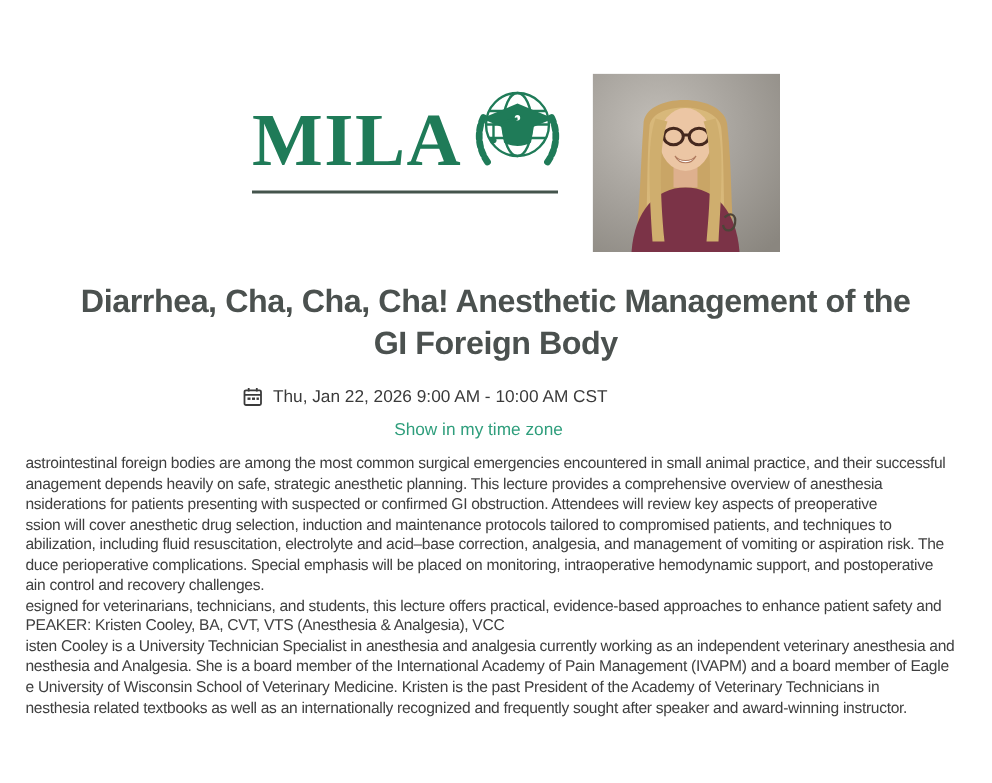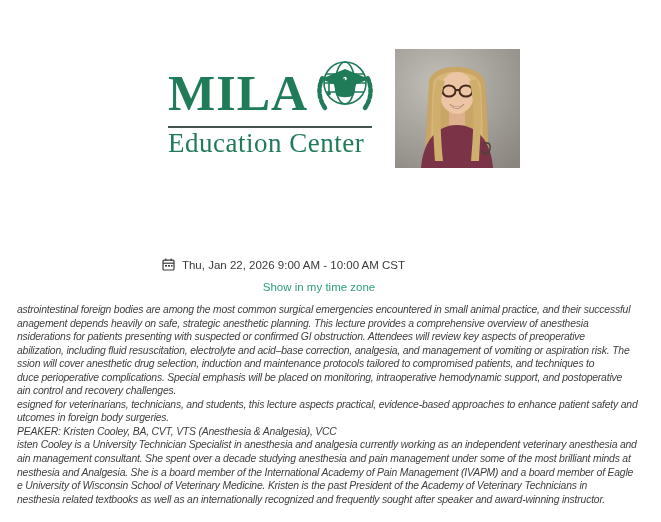--- a/index.html
+++ b/index.html
@@ -46,21 +46,21 @@
     text-align:center; font-size:11.5px; color:#2f9e7c;
     text-decoration:none; cursor:pointer; display:block;
   }
 
   
   .description {
     position:absolute; top:271px; left:17px;
     font-size:10.4px; line-height:13.55px; color:#3f3f3f;
     letter-spacing:-0.2px;
   }
-  .description div { white-space:nowrap;font-style:italic; }
+  .description div { white-space:nowrap; }
 </style>
 </head>
 <body>
 
 <div class="page">
 
   <div class="logo">
     <div class="logo-top">
       <span class="mila">MILA</span>
       <span class="globe-wrap">
@@ -78,21 +78,20 @@
 
           <polygon points="12,23 36,13 60,23 36,33" fill="#1f7b58"></polygon>
           <path d="M25,28 L47,28 L45,39 C40,42 32,42 27,39 Z" fill="#1f7b58"></path>
           <circle cx="36" cy="22.5" r="1.8" fill="#ffffff"></circle>
           <path d="M36,23 L20,27 L20,36" fill="none" stroke="#1f7b58" stroke-width="1.6"></path>
           <circle cx="20" cy="37.5" r="2" fill="#1f7b58"></circle>
         </svg>
       </span>
     </div>
     <div class="logo-rule"></div>
-    <div class="logo-sub">Education Center</div>
   </div>
 
   <div class="photo">
     <svg width="125" height="119" viewBox="0 0 125 119">
       <defs>
         <radialGradient id="bgGrad" cx="35%" cy="30%" r="90%">
           <stop offset="0%" stop-color="#c2beb8"></stop>
           <stop offset="55%" stop-color="#a39f99"></stop>
           <stop offset="100%" stop-color="#8a867f"></stop>
         </radialGradient>
@@ -116,20 +115,24 @@
 
       <path d="M26,119 C28,92 42,76 62,76 C82,76 96,92 98,119 Z" fill="#7b3347"></path>
 
       <path d="M42,30 C36,46 38,80 40,112 L48,112 C45,80 44,48 50,32 Z" fill="#cfae6e"></path>
       <path d="M82,30 C88,46 86,80 84,112 L76,112 C79,80 80,48 74,32 Z" fill="#cfae6e"></path>
 
       <path d="M88,96 C92,92 96,94 95,100 C94,106 88,106 87,101" fill="none" stroke="#4c4438" stroke-width="1.5"></path>
     </svg>
   </div>
 
+  <h1 class="title">
+    <span>Diarrhea, Cha, Cha, Cha! Anesthetic Management of the</span><br>
+    <span>GI Foreign Body</span>
+  </h1>
 
   <div class="date-row">
     <svg width="13" height="13" viewBox="0 0 13 13">
       <rect x="1" y="2.2" width="11" height="9.8" rx="1" fill="none" stroke="#3a3a3a" stroke-width="1.2"></rect>
       <line x1="1" y1="5.2" x2="12" y2="5.2" stroke="#3a3a3a" stroke-width="1.2"></line>
       <line x1="3.8" y1="0.6" x2="3.8" y2="3" stroke="#3a3a3a" stroke-width="1.2"></line>
       <line x1="9.2" y1="0.6" x2="9.2" y2="3" stroke="#3a3a3a" stroke-width="1.2"></line>
       <rect x="3" y="7" width="2" height="1.6" fill="#3a3a3a"></rect>
       <rect x="6" y="7" width="2" height="1.6" fill="#3a3a3a"></rect>
       <rect x="9" y="7" width="1.6" height="1.6" fill="#3a3a3a"></rect>
@@ -137,27 +140,25 @@
     <span>Thu, Jan 22, 2026 9:00 AM - 10:00 AM CST</span>
   </div>
 
   <a class="tz-link" href="#">Show in my time zone</a>
 
   <div class="description">
 
   <div>astrointestinal foreign bodies are among the most common surgical emergencies encountered in small animal practice, and their successful</div>
       <div>anagement depends heavily on safe, strategic anesthetic planning. This lecture provides a comprehensive overview of anesthesia</div>
       <div>nsiderations for patients presenting with suspected or confirmed GI obstruction. Attendees will review key aspects of preoperative</div>
+      <div>ssion will cover anesthetic drug selection, induction and maintenance protocols tailored to compromised patients, and techniques to</div>
       <div>abilization, including fluid resuscitation, electrolyte and acid–base correction, analgesia, and management of vomiting or aspiration risk. The</div>
-      <div>ssion will cover anesthetic drug selection, induction and maintenance protocols tailored to compromised patients, and techniques to</div>
       <div>duce perioperative complications. Special emphasis will be placed on monitoring, intraoperative hemodynamic support, and postoperative</div>
       <div>ain control and recovery challenges.</div>
-      <div>esigned for veterinarians, technicians, and students, this lecture aspects practical, evidence-based approaches to enhance patient safety and</div>
-      <div>utcomes in foreign body surgeries.</div>
+      <div>esigned for veterinarians, technicians, and students, this lecture offers practical, evidence-based approaches to enhance patient safety and</div>
       <div>PEAKER: Kristen Cooley, BA, CVT, VTS (Anesthesia &amp; Analgesia), VCC</div>
       <div>isten Cooley is a University Technician Specialist in anesthesia and analgesia currently working as an independent veterinary anesthesia and</div>
-      <div>ain management consultant. She spent over a decade studying anesthesia and pain management under some of the most brilliant minds at</div>
       <div>nesthesia and Analgesia. She is a board member of the International Academy of Pain Management (IVAPM) and a board member of Eagle</div>
       <div>e University of Wisconsin School of Veterinary Medicine. Kristen is the past President of the Academy of Veterinary Technicians in</div>
       <div>nesthesia related textbooks as well as an internationally recognized and frequently sought after speaker and award-winning instructor.</div>
     </div>
 
 </div>
 
 </body></html>

